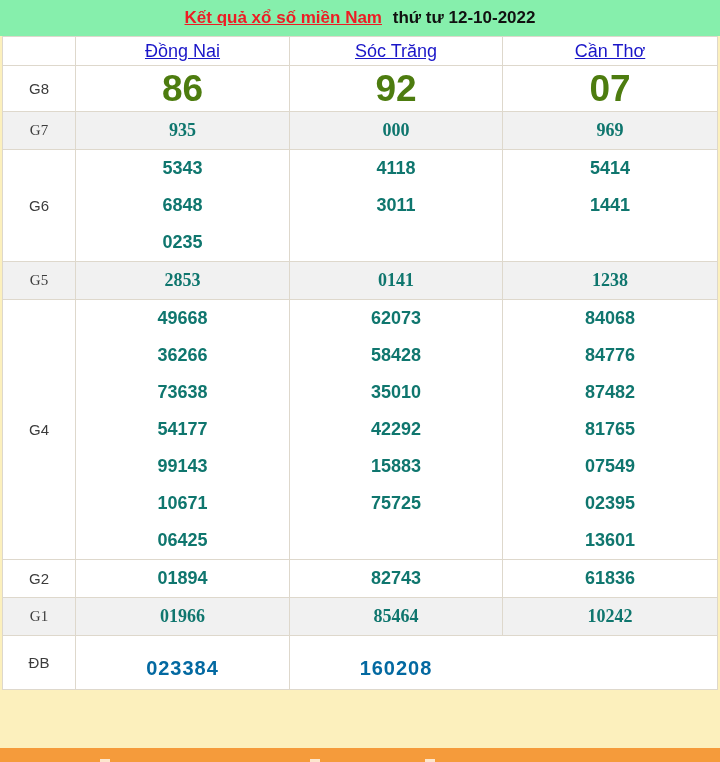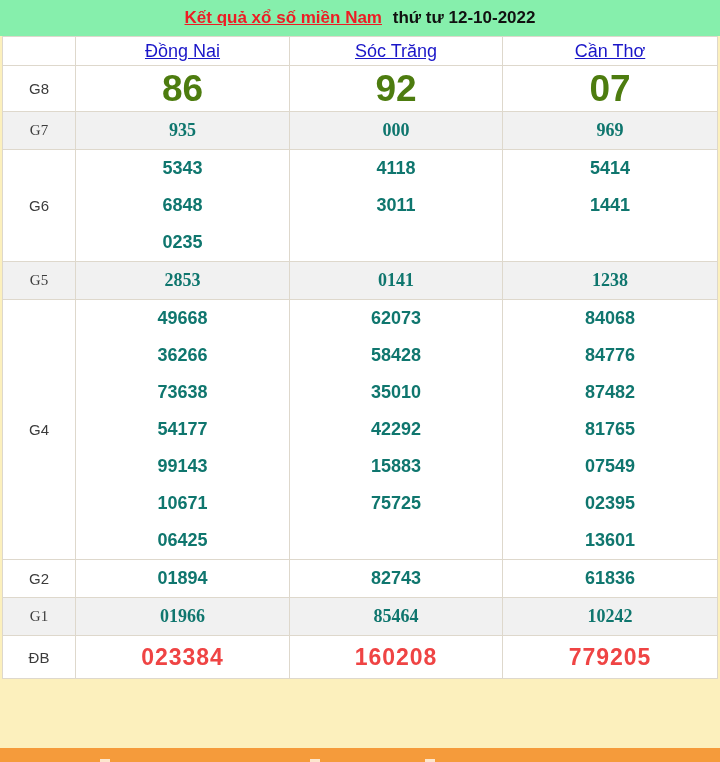--- a/index.html
+++ b/index.html
@@ -42,21 +42,21 @@
   .label-cell{
     display:flex;align-items:center;justify-content:center;
     font-size:15px;color:#3c3c3c;
   }
   .val-cell{display:flex;flex-direction:column;}
   .num{
     height:37px;line-height:37px;text-align:center;
     font-size:18px;font-weight:bold;color:#0f766e;
   }
   .row-g8 .num{height:45px;line-height:45px;font-size:37px;color:#4d7c0f;}
-  .row-db .num{height:42px;line-height:42px;font-size:23px;color:#ef4444;letter-spacing:1px;}
+  .row-db .num{height:42px;line-height:42px;font-size:20px;color:#0369a1;letter-spacing:1px;margin-top:11px;}
 
   
   .orange-bar{
     position:absolute;left:0;bottom:0;width:720px;height:14px;
     background:#f59b3b;overflow:hidden;
   }
   
   .orange-bar::before{
     content:"";position:absolute;top:11px;left:100px;width:10px;height:3px;background:rgba(255,255,255,.75);
     box-shadow:210px 0 rgba(255,255,255,.75), 325px 0 rgba(255,255,255,.75);
@@ -195,21 +195,18 @@
     </div>
 
     <div class="row row-db">
       <div class="cell label-cell">ĐB</div>
       <div class="cell val-cell">
         <div class="num">023384</div>
       </div>
       <div class="cell val-cell">
         <div class="num">160208</div>
       </div>
-      <div class="cell val-cell">
-        <div class="num">779205</div>
-      </div>
     </div>
 
   </div>
 
   <div class="orange-bar"></div>
 </div>
 
 </body></html>

